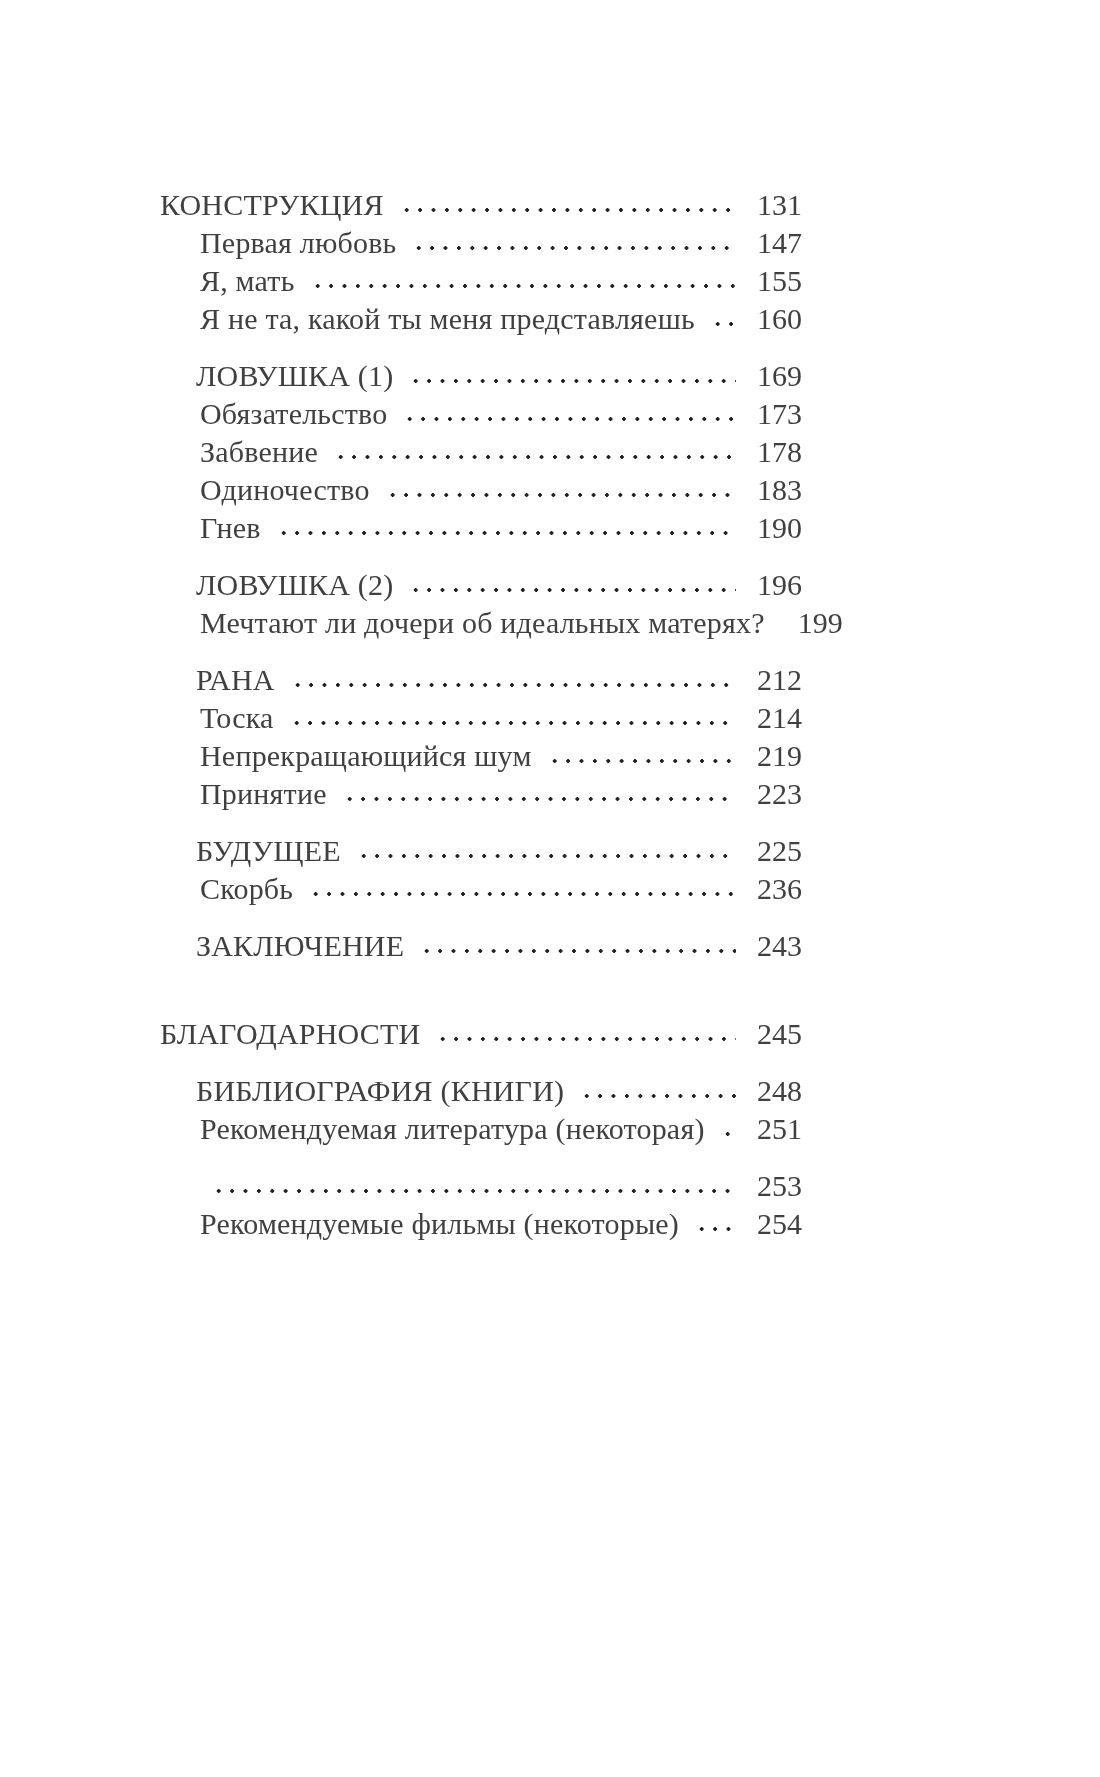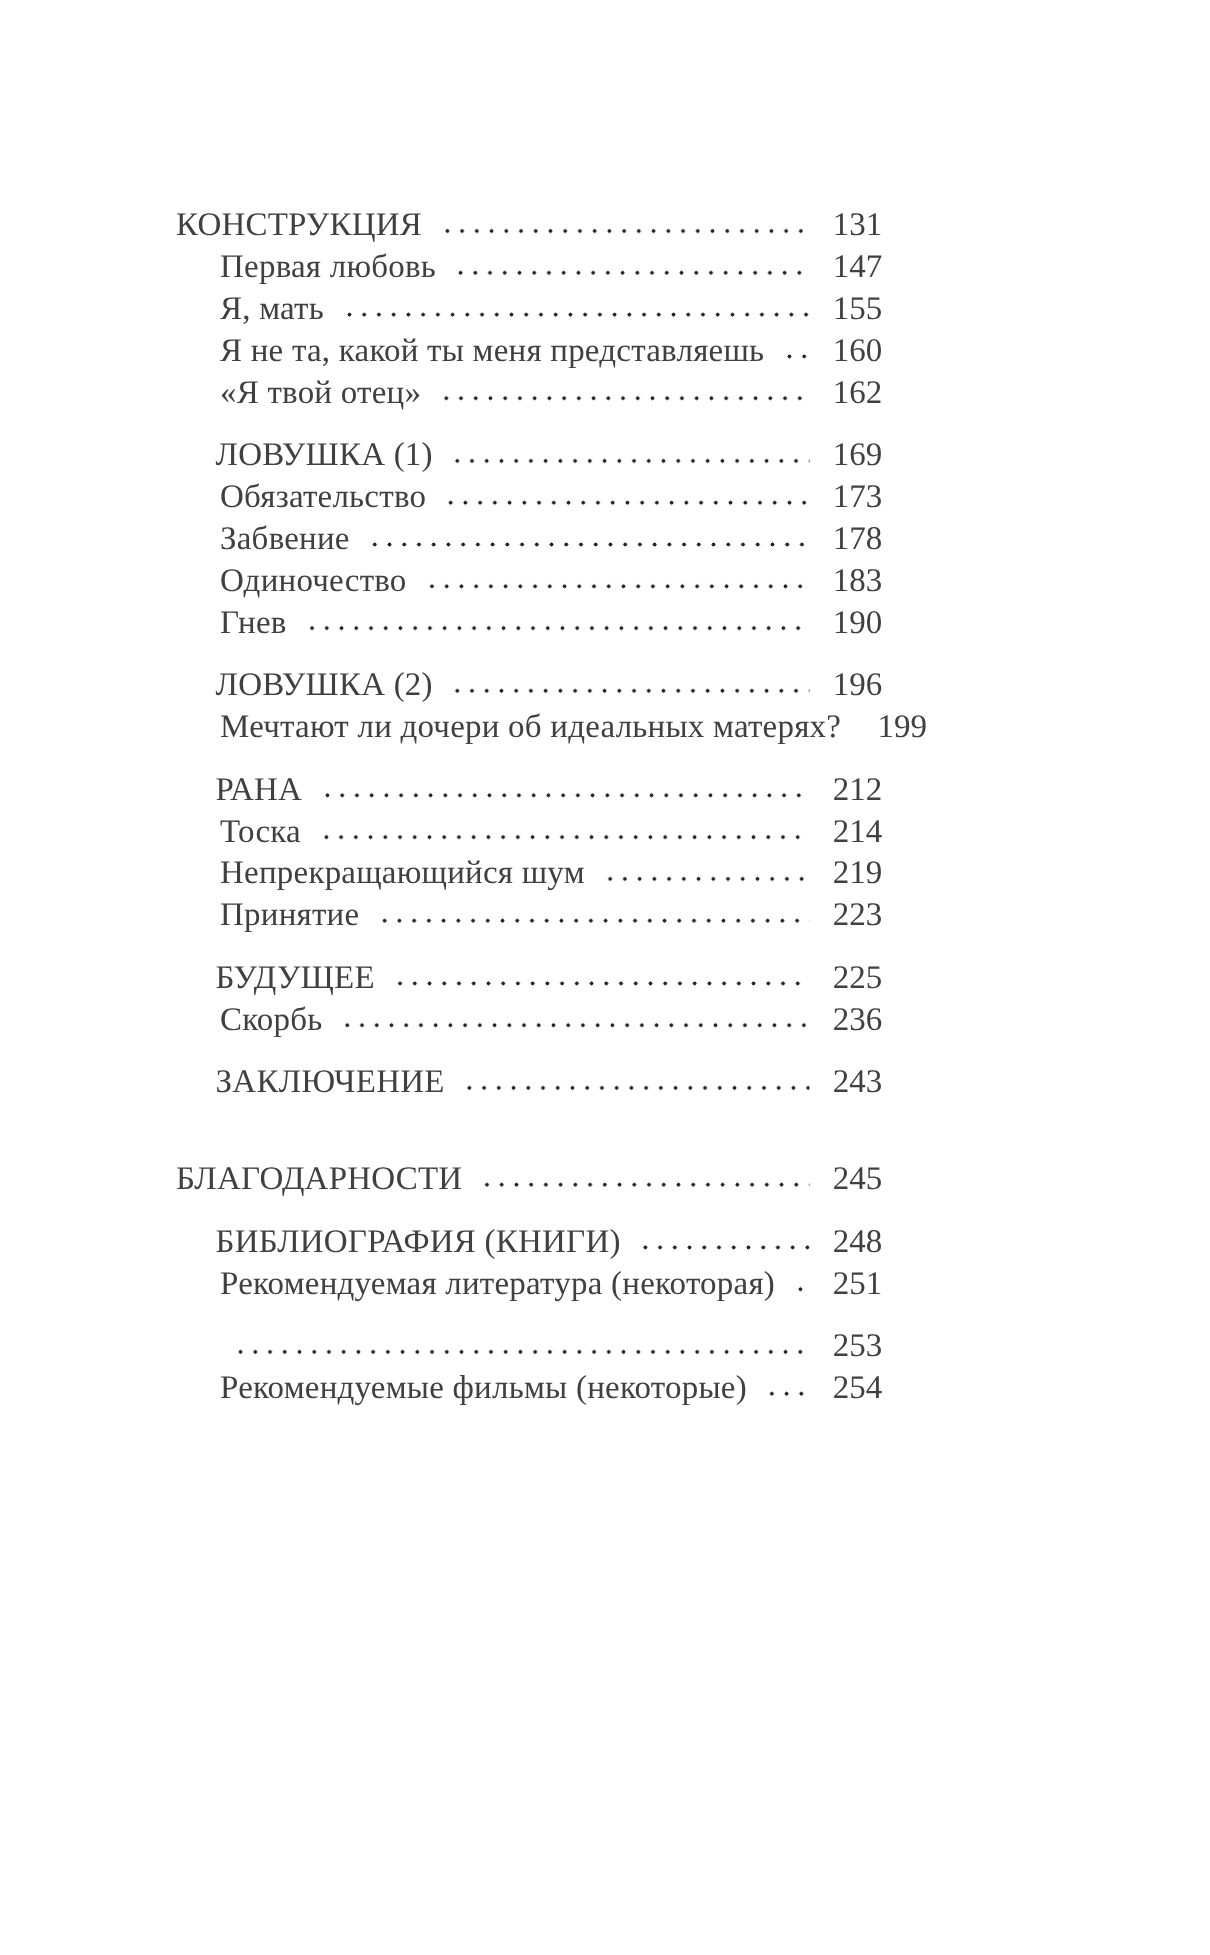--- a/index.html
+++ b/index.html
@@ -77,25 +77,20 @@
   </div>
       <div class="toc-row level-sub">
     <span class="toc-label">Я, мать</span>
     <span class="toc-dots"></span>
     <span class="toc-page">155</span>
   </div>
       <div class="toc-row level-sub">
     <span class="toc-label">Я не та, какой ты меня представляешь</span>
     <span class="toc-dots"></span>
     <span class="toc-page">160</span>
-  </div>
-      <div class="toc-row level-sub">
-    <span class="toc-label">«Я твой отец»</span>
-    <span class="toc-dots"></span>
-    <span class="toc-page">162</span>
   </div>
       <div class="toc-row level-section gap-section">
     <span class="toc-label">ЛОВУШКА (1)</span>
     <span class="toc-dots"></span>
     <span class="toc-page">169</span>
   </div>
       <div class="toc-row level-sub">
     <span class="toc-label">Обязательство</span>
     <span class="toc-dots"></span>
     <span class="toc-page">173</span>

